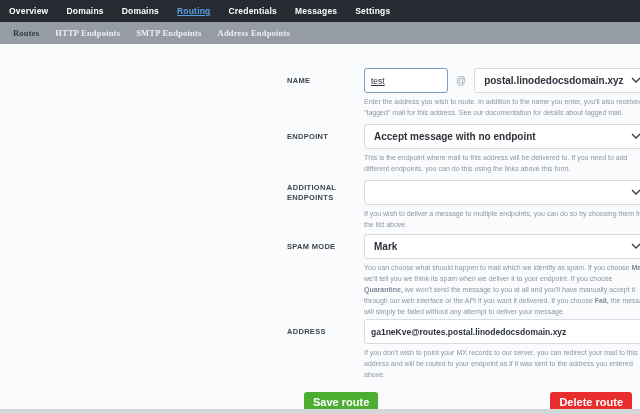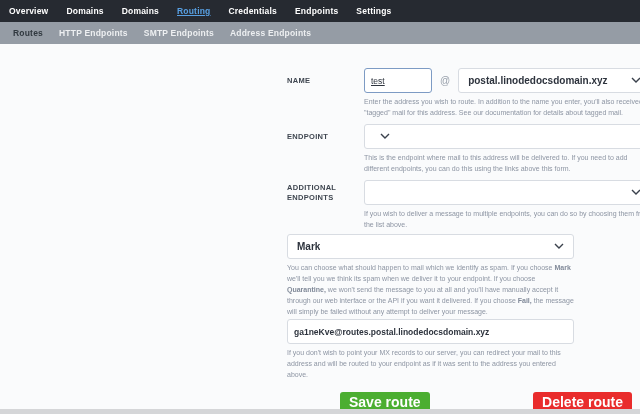--- a/index.html
+++ b/index.html
@@ -22,21 +22,21 @@
   }
   .topnav .item.active { color: #58a0e3; text-decoration: underline; }
 
   
   .subnav {
     height: 22px; background: #959ca5;
     display: flex; align-items: center; padding-left: 5px;
   }
   .subnav .item {
     padding: 0 8px; font-size: 8.5px; font-weight: bold;
-    color: #edeff1; letter-spacing: .2px; cursor: pointer; white-space: nowrap;
+    color: #edeff1; letter-spacing: .2px; cursor: pointer; white-space: nowrap; font-family: Liberation Serif, serif;
   }
   .subnav .item.active { color: #30383f; }
 
   
   .form { position: absolute; left: 287px; top: 68px; width: 345px; }
   .row { display: flex; gap: 19px; }
   .row.mb6 { margin-bottom: 6px; }
   .row.mb4 { margin-bottom: 4px; }
   .row.mb2 { margin-bottom: 2px; }
   .label-col { width: 58px; padding-right: 6px; flex: none; }
@@ -56,55 +56,54 @@
     cursor: pointer; min-width: 0;
   }
   .select .val { overflow: hidden; white-space: nowrap; }
   .chev { flex: none; margin-left: 6px; display: flex; align-items: center; }
 
   .tinput {
     height: 25px; background: #fff; border: 1px solid #d8dce2;
     border-radius: 3px; padding: 0 6px; font-size: 8.5px; color: #2d333d;
     font-family: inherit; outline: none; width: 100%;
   }
-  .name-input { width: 68px; flex: none; border-color: #7d9bc4; text-decoration: underline; }
+  .name-input { width: 84px; flex: none; border-color: #7d9bc4; text-decoration: underline; }
   .at { margin: 0 8px; color: #98a0ab; font-size: 10px; flex: none; }
   .addr-input { font-weight: bold; }
 
   .help { margin-top: 3px; font-size: 7px; line-height: 11px; color: #8d95a3; }
   .help strong { font-weight: bold; color: #818a99; }
 
   .buttons {
     display: flex; justify-content: space-between; align-items: center;
     margin-top: 12px; padding-left: 17px;
   }
   .btn {
     height: 20px; border: none; border-radius: 3px; padding: 0 9px;
-    font-family: inherit; font-size: 14px; font-weight: bold; color: #fff;
+    font-family: inherit; font-size: 11px; font-weight: bold; color: #fff;
     cursor: pointer;
-    margin-left: 36px;
   }
   .btn-save { background: #4bae31; }
   .btn-delete { background: #e92c2c; text-align: right; }
 
   .bottom-strip {
     position: absolute; left: 0; bottom: 0; width: 100%; height: 5px;
     background: #d5d6d8;
   }
 </style>
 </head>
 <body>
 
 <header class="topnav">
   <span class="item">Overview</span>
   <span class="item">Domains</span>
   <span class="item">Domains</span>
   <span class="item active">Routing</span>
   <span class="item">Credentials</span>
-  <span class="item">Endpoints</span>
+  <span class="item">Messages</span>
   <span class="item">Settings</span>
 </header>
 
 <nav class="subnav">
   <span class="item active">Routes</span>
   <span class="item">HTTP Endpoints</span>
   <span class="item">SMTP Endpoints</span>
   <span class="item">Address Endpoints</span>
 </nav>
 
@@ -131,20 +130,21 @@
     </div>
   </div>
 
   <div class="row mb6">
     <div class="label-col">
       <div class="field-label">ENDPOINT</div>
     </div>
     <div class="ctrl-col">
       <div class="control-line">
         <div class="select">
+          <span class="val">Accept message with no endpoint</span>
           <span class="chev">
             <svg width="10" height="7" viewBox="0 0 10 7">
                 <path d="M1 1l4 4 4-4" stroke="#3a414c" stroke-width="1.4" fill="none"></path>
               </svg>
           </span>
         </div>
       </div>
       <div class="help">This is the endpoint where mail to this address will be delivered to. If you need to add different endpoints, you can do this using the links above this form.</div>
     </div>
   </div>
@@ -162,36 +162,42 @@
                 <path d="M1 1l4 4 4-4" stroke="#3a414c" stroke-width="1.4" fill="none"></path>
               </svg>
           </span>
         </div>
       </div>
       <div class="help">If you wish to deliver a message to multiple endpoints, you can do so by choosing them from the list above.</div>
     </div>
   </div>
 
   <div class="row mb2">
+    <div class="label-col">
+      <div class="field-label">SPAM MODE</div>
+    </div>
     <div class="ctrl-col">
       <div class="control-line">
         <div class="select">
           <span class="val">Mark</span>
           <span class="chev">
             <svg width="10" height="7" viewBox="0 0 10 7">
                 <path d="M1 1l4 4 4-4" stroke="#3a414c" stroke-width="1.4" fill="none"></path>
               </svg>
           </span>
         </div>
       </div>
       <div class="help"><span>You can choose what should happen to mail which we identify as spam. If you choose </span><strong>Mark</strong><span> we'll tell you we think its spam when we deliver it to your endpoint. If you choose </span><strong>Quarantine,</strong><span> we won't send the message to you at all and you'll have manually accept it through our web interface or the API if you want it delivered. If you choose </span><strong>Fail,</strong><span> the message will simply be failed without any attempt to deliver your message.</span></div>
     </div>
   </div>
 
   <div class="row">
+    <div class="label-col">
+      <div class="field-label">ADDRESS</div>
+    </div>
     <div class="ctrl-col">
       <div class="control-line">
         <input class="tinput addr-input" type="text" readonly="" value="ga1neKve@routes.postal.linodedocsdomain.xyz" style="">
       </div>
       <div class="help">If you don't wish to point your MX records to our server, you can redirect your mail to this address and will be routed to your endpoint as if it was sent to the address you entered above.</div>
     </div>
   </div>
 
   <div class="buttons">
     <button class="btn btn-save">Save route</button>

